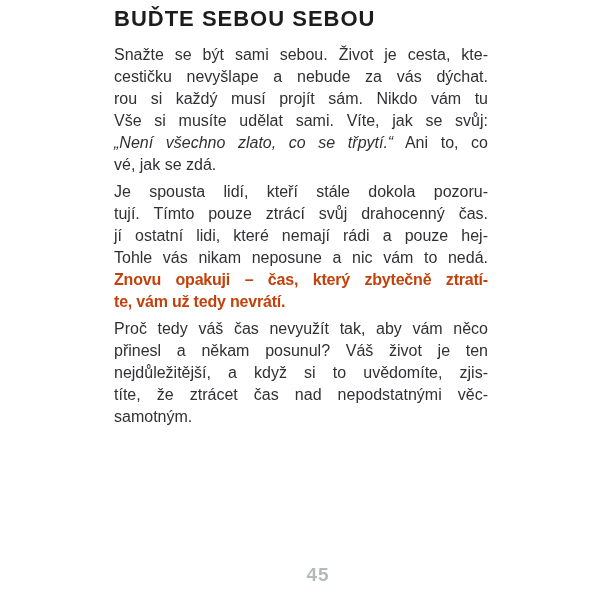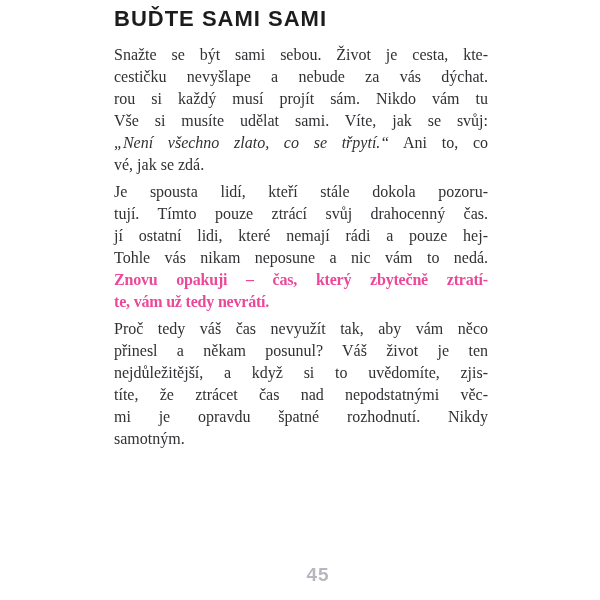--- a/index.html
+++ b/index.html
@@ -26,38 +26,37 @@
   .title {
     margin: 0 0 13px 0;
     font-size: 22px;
     line-height: 24px;
     font-weight: 700;
     letter-spacing: 1px;
     color: #1c1c1e;
   }
   .para {
     margin: 0 0 5px 0;
-    font-family: Liberation Serif, serif;
   }
   .line {
     font-size: 16px;
     line-height: 22px;
     color: #313135;
     text-align: justify;
     text-align-last: justify;
     white-space: normal;
   }
   .line.last {
     text-align: right;
     text-align-last: left;
   }
   .line.bold {
     font-weight: 700;
     letter-spacing: -0.2px;
-    color: #ec4899;
+    color: #c2410c;
   }
   .line .it {
     font-style: italic;
   }
   .page-num {
     position: absolute;
     left: 0;
     right: 0;
     top: 564px;
     text-align: center;
@@ -68,21 +67,21 @@
     color: #b5b8bc;
     padding-left: 36px;
   }
 </style>
 </head>
 <body>
 
 <div class="page">
   <div class="content">
 
-    <h1 class="title">BUĎTE SAMI SAMI</h1>
+    <h1 class="title">BUĎTE SEBOU SEBOU</h1>
 
     <div class="para">
       <div class="line"><span>Snažte se být sami sebou. Život je cesta, kte-</span></div>
       <div class="line"><span>cestičku nevyšlape a nebude za vás dýchat.</span></div>
       <div class="line"><span>rou si každý musí projít sám. Nikdo vám tu</span></div>
       <div class="line"><span>Vše si musíte udělat sami. Víte, jak se svůj:</span></div>
       <div class="line"><span class="it">„Není všechno zlato, co se třpytí.“</span><span> Ani to, co</span></div>
       <div class="line last"><span>vé, jak se zdá.</span></div>
     </div>
 
@@ -93,20 +92,19 @@
       <div class="line"><span>Tohle vás nikam neposune a nic vám to nedá.</span></div>
       <div class="line bold"><span>Znovu opakuji – čas, který zbytečně ztratí-</span></div>
       <div class="line bold last"><span>te, vám už tedy nevrátí.</span></div>
     </div>
 
     <div class="para">
       <div class="line"><span>Proč tedy váš čas nevyužít tak, aby vám něco</span></div>
       <div class="line"><span>přinesl a někam posunul? Váš život je ten</span></div>
       <div class="line"><span>nejdůležitější, a když si to uvědomíte, zjis-</span></div>
       <div class="line"><span>títe, že ztrácet čas nad nepodstatnými věc-</span></div>
-      <div class="line"><span>mi je opravdu špatné rozhodnutí. Nikdy</span></div>
       <div class="line last"><span>samotným.</span></div>
     </div>
 
   </div>
 
   <div class="page-num">45</div>
 </div>
 
 </body></html>

